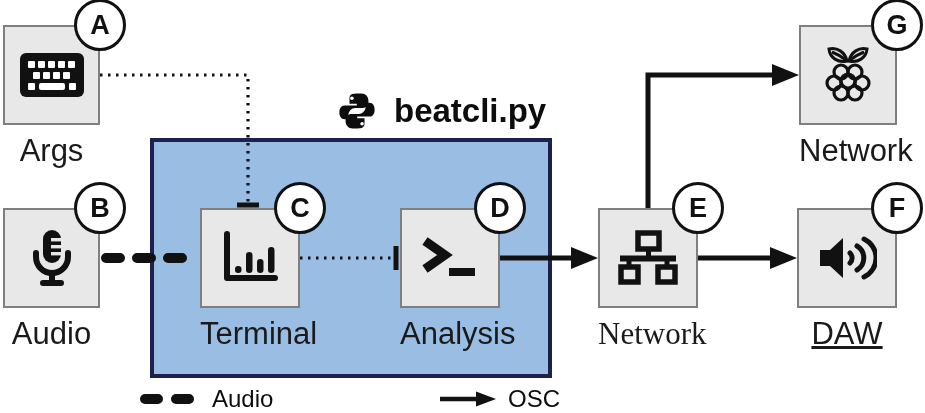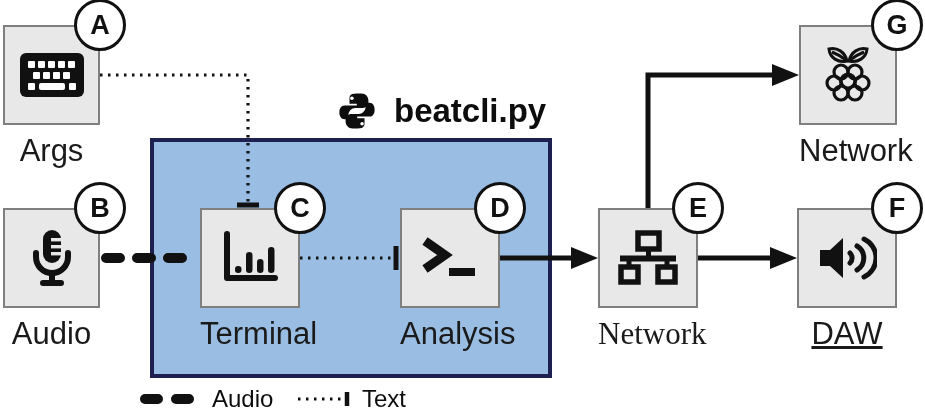--- a/index.html
+++ b/index.html
@@ -214,24 +214,24 @@
 
   <div class="legend">
     <div class="legend-item" style="left:138px;">
       <span>
         <svg width="64" height="18" viewBox="0 0 64 18">
           <path d="M7,9 H58" stroke="#111" stroke-width="10" stroke-linecap="round" stroke-dasharray="13 18"></path>
         </svg>
       </span>
       <span class="legend-label">Audio</span>
     </div>
-    <div class="legend-item" style="left:296px;">
-      <span>
-        <svg width="56" height="18" viewBox="0 0 56 18">
-          <path d="M2,9 H47" stroke="#111" stroke-width="3.2" stroke-dasharray="2.5 5.5" fill="none"></path>
-          <path d="M51,2 V16" stroke="#111" stroke-width="4.5"></path>
-        </svg>
-      </span>
-      <span class="legend-label">Text</span>
+    <div class="legend-item" style="left:438px;">
+      <span>
+        <svg width="60" height="18" viewBox="0 0 60 18">
+          <path d="M2,9 H40" stroke="#111" stroke-width="4.5"></path>
+          <polygon points="38,1.5 58,9 38,16.5" fill="#111"></polygon>
+        </svg>
+      </span>
+      <span class="legend-label">OSC</span>
     </div>
   </div>
 
 </div>
 
 </body></html>

